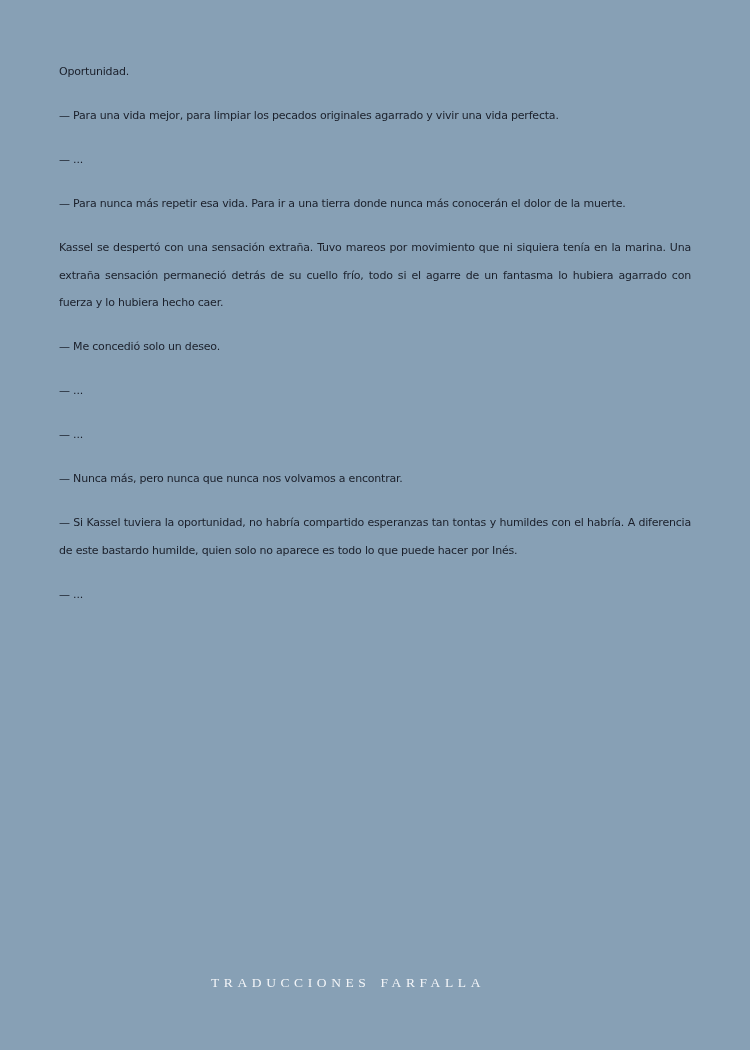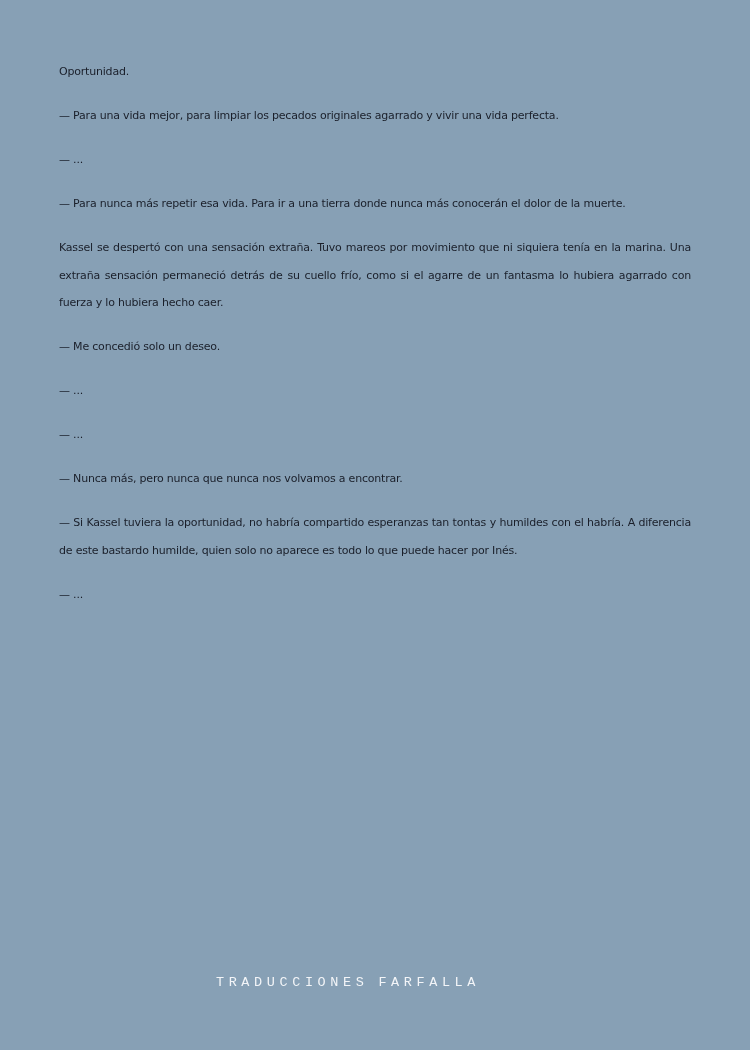--- a/index.html
+++ b/index.html
@@ -28,36 +28,36 @@
     margin: 0 0 16.5px 0;
     text-align: justify;
     hyphens: none;
   }
   .footer {
     position: absolute;
     left: 0;
     width: 696px;
     top: 975px;
     text-align: center;
-    font-family: Liberation Mono, monospace;
+    font-family: Liberation Serif, serif;
     font-size: 13.5px;
     letter-spacing: 4.6px;
     color: #f3f5f8;
   }
   .footer .gap { display: inline-block; width: 10px; }
 </style>
 </head>
 <body>
 
 <div class="page">
   <p class="para">Oportunidad.</p>
   <p class="para">— Para una vida mejor, para limpiar los pecados originales agarrado y vivir una vida perfecta.</p>
   <p class="para">— ...</p>
   <p class="para">— Para nunca más repetir esa vida. Para ir a una tierra donde nunca más conocerán el dolor de la muerte.</p>
-  <p class="para">Kassel se despertó con una sensación extraña. Tuvo mareos por movimiento que ni siquiera tenía en la marina. Una extraña sensación permaneció detrás de su cuello frío, como si el agarre de un fantasma lo hubiera agarrado con fuerza y lo hubiera hecho caer.</p>
+  <p class="para">Kassel se despertó con una sensación extraña. Tuvo mareos por movimiento que ni siquiera tenía en la marina. Una extraña sensación permaneció detrás de su cuello frío, todo si el agarre de un fantasma lo hubiera agarrado con fuerza y lo hubiera hecho caer.</p>
   <p class="para">— Me concedió solo un deseo.</p>
   <p class="para">— ...</p>
   <p class="para">— ...</p>
   <p class="para">— Nunca más, pero nunca que nunca nos volvamos a encontrar.</p>
   <p class="para">— Si Kassel tuviera la oportunidad, no habría compartido esperanzas tan tontas y humildes con el habría. A diferencia de este bastardo humilde, quien solo no aparece es todo lo que puede hacer por Inés.</p>
   <p class="para">— ...</p>
 </div>
 
 <div class="footer">
   <span>TRADUCCIONES</span><span class="gap"></span><span>FARFALLA</span>

